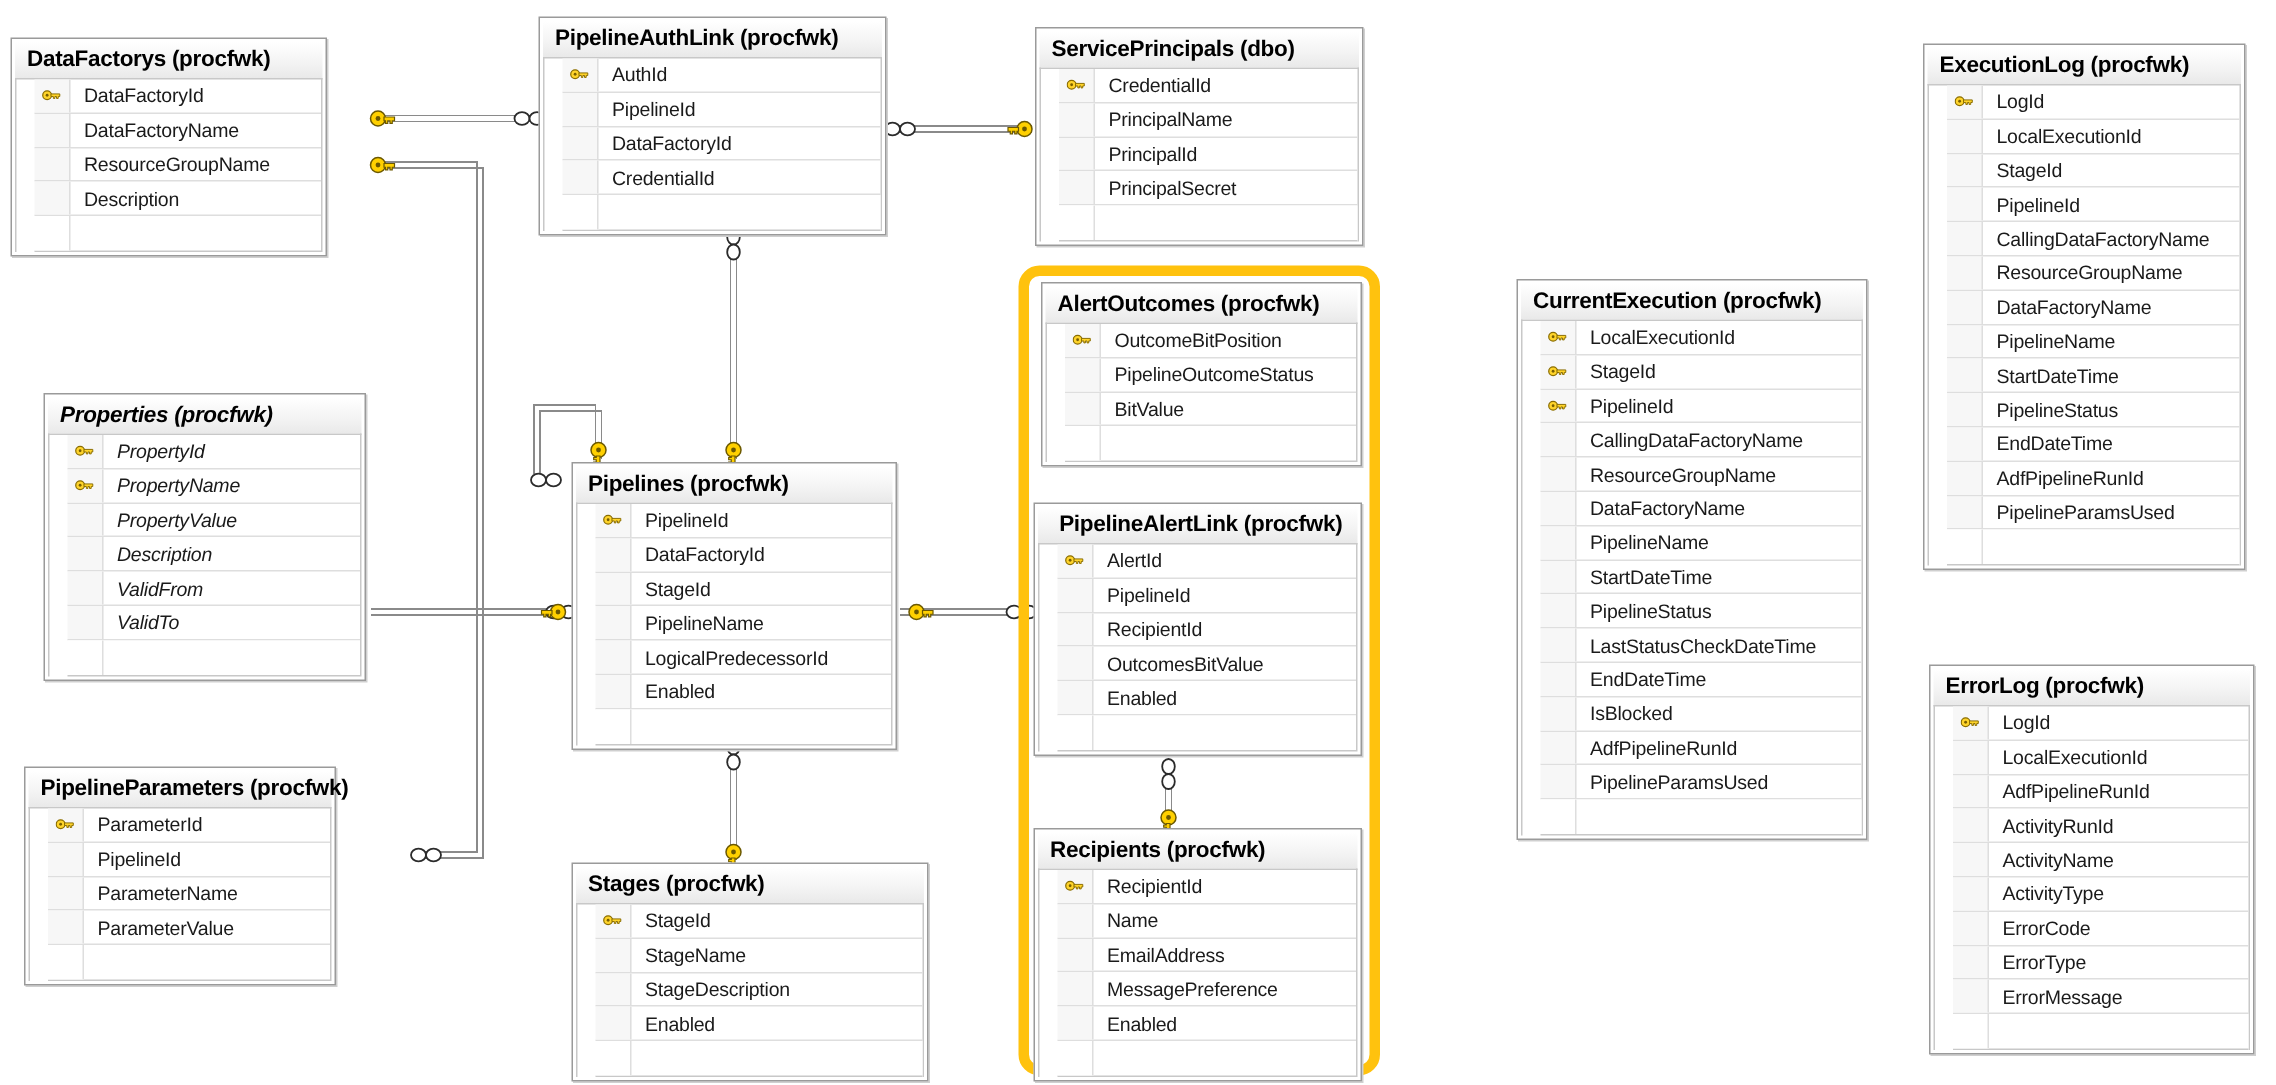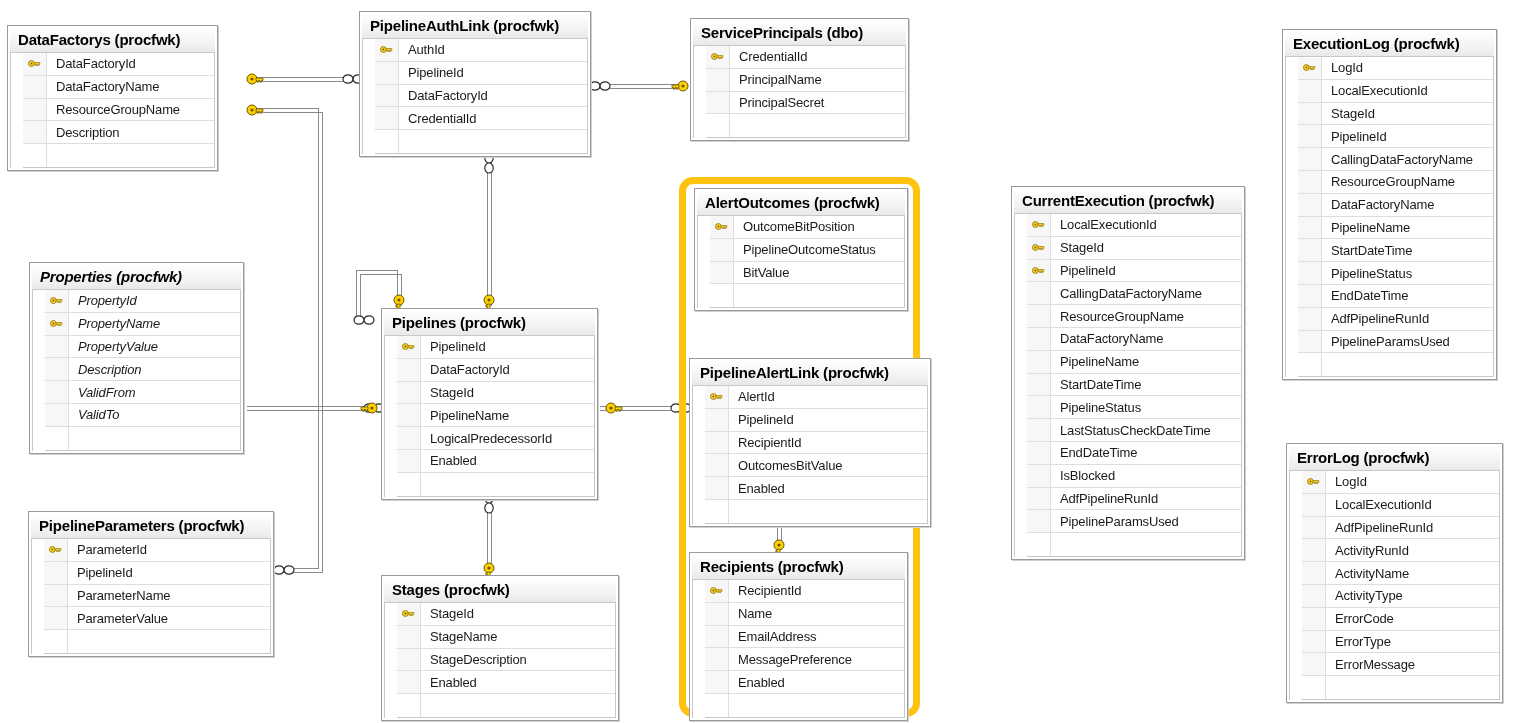--- a/index.html
+++ b/index.html
@@ -244,20 +244,24 @@
               </svg>
             </div>
             <div class="col-name">CredentialId</div>
           </div>
           <div class="row">
             <div class="keycell"></div>
             <div class="col-name">PrincipalName</div>
           </div>
           <div class="row">
             <div class="keycell"></div>
+            <div class="col-name">PrincipalId</div>
+          </div>
+          <div class="row">
+            <div class="keycell"></div>
             <div class="col-name">PrincipalSecret</div>
           </div>
           <div class="row blank">
             <div class="keycell"></div>
             <div class="col-name"></div>
           </div>
         </div>
       </div>
       <div class="tbl" style="left: 1282px; top: 29px; width: 215px;">
         <div class="tbl-title">ExecutionLog (procfwk)</div>
@@ -513,21 +517,21 @@
           <div class="row">
             <div class="keycell"></div>
             <div class="col-name">Enabled</div>
           </div>
           <div class="row blank">
             <div class="keycell"></div>
             <div class="col-name"></div>
           </div>
         </div>
       </div>
-      <div class="tbl" style="left: 689px; top: 358px; width: 242px;">
+      <div class="tbl" style="left: 689px; top: 335px; width: 219px; text-align: center;">
         <div class="tbl-title">PipelineAlertLink (procfwk)</div>
         <div class="tbl-body">
           <div class="row">
             <div class="keycell">
               <svg class="keyicon" viewBox="0 0 16 12" xmlns="http://www.w3.org/2000/svg">
                 <ellipse cx="4.2" cy="6" rx="3.6" ry="3.6" fill="#FFD42A" stroke="#8a6d00" stroke-width="1"></ellipse>
                 <circle cx="4.2" cy="6" r="1.15" fill="#7a5f00"></circle>
                 <path d="M7.4 4.9 L14.6 4.9 L14.6 7.0 L13.3 7.0 L13.3 8.6 L11.9 8.6 L11.9 7.0 L10.6 7.0 L10.6 8.6 L9.3 8.6 L9.3 7.0 L7.4 7.0 Z" fill="#FFD42A" stroke="#8a6d00" stroke-width="0.8" stroke-linejoin="round"></path>
               </svg>
             </div>
@@ -599,21 +603,21 @@
           <div class="row">
             <div class="keycell"></div>
             <div class="col-name">ErrorMessage</div>
           </div>
           <div class="row blank">
             <div class="keycell"></div>
             <div class="col-name"></div>
           </div>
         </div>
       </div>
-      <div class="tbl" style="left: 28px; top: 511px; width: 246px;">
+      <div class="tbl" style="left: 16px; top: 511px; width: 208px;">
         <div class="tbl-title">PipelineParameters (procfwk)</div>
         <div class="tbl-body">
           <div class="row">
             <div class="keycell">
               <svg class="keyicon" viewBox="0 0 16 12" xmlns="http://www.w3.org/2000/svg">
                 <ellipse cx="4.2" cy="6" rx="3.6" ry="3.6" fill="#FFD42A" stroke="#8a6d00" stroke-width="1"></ellipse>
                 <circle cx="4.2" cy="6" r="1.15" fill="#7a5f00"></circle>
                 <path d="M7.4 4.9 L14.6 4.9 L14.6 7.0 L13.3 7.0 L13.3 8.6 L11.9 8.6 L11.9 7.0 L10.6 7.0 L10.6 8.6 L9.3 8.6 L9.3 7.0 L7.4 7.0 Z" fill="#FFD42A" stroke="#8a6d00" stroke-width="0.8" stroke-linejoin="round"></path>
               </svg>
             </div>

